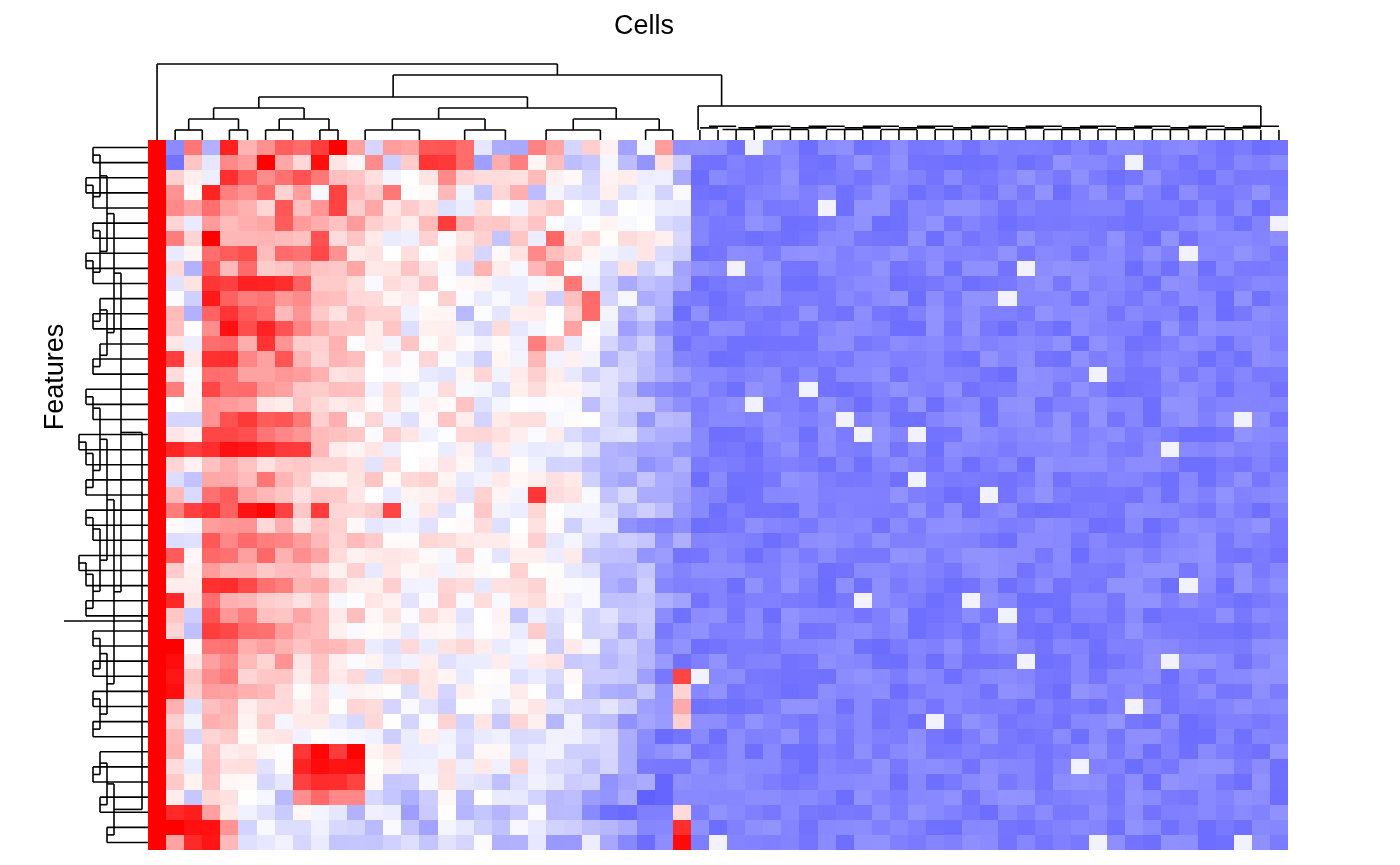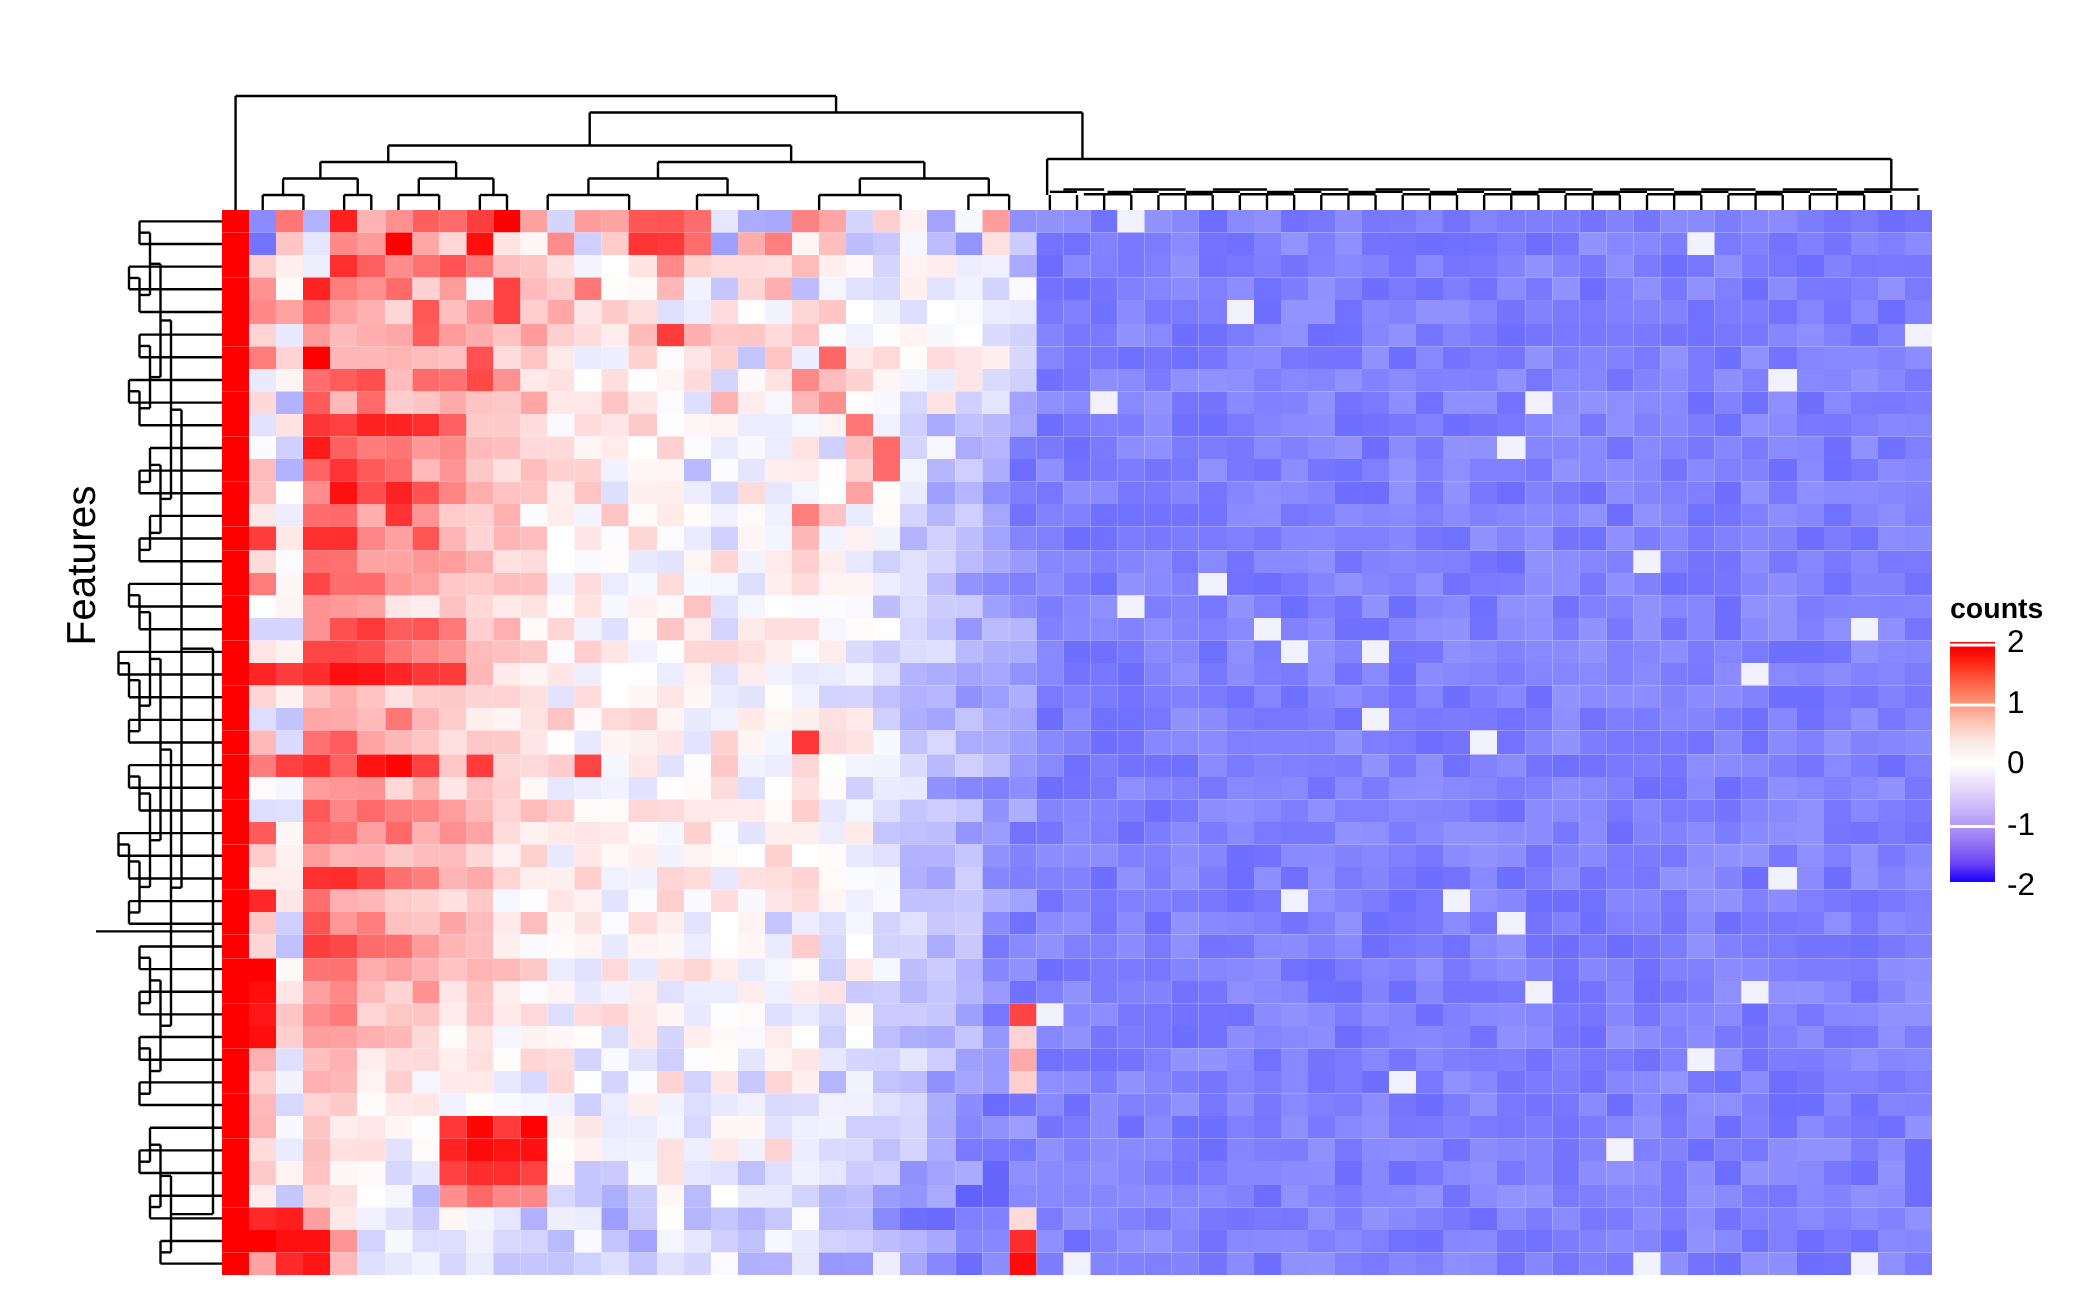--- a/index.html
+++ b/index.html
@@ -37,20 +37,21 @@
                  #9472f4 83%, #6d45f5 91%, #2a0ffc 97%, #0000ff 100%);}
   .ltick{position:absolute;left:2px;width:30px;height:2px;background:#ffffff;}
   .llab{position:absolute;left:40px;font-size:21px;line-height:21px;
          transform:translateY(-50%);white-space:nowrap;}
 </style>
 </head>
 <body>
 
 <div id="plot">
 
+  <div id="col-title">Cells</div>
 
   <div id="row-title">Features</div>
 
   <svg id="col-dendro" viewBox="0 0 1140 88" preserveAspectRatio="none">
       <path d="M45.23809523809524 88 L45.23809523809524 89" stroke="#000" stroke-width="1.6" fill="none"></path>
       <path d="M63.33333333333333 88 L63.33333333333333 89" stroke="#000" stroke-width="1.6" fill="none"></path>
       <path d="M45.23809523809524 89 L63.33333333333333 89" stroke="#000" stroke-width="1.6" fill="none"></path>
       <path d="M27.142857142857142 88 L27.142857142857142 78" stroke="#000" stroke-width="1.6" fill="none"></path>
       <path d="M54.285714285714285 89 L54.285714285714285 78" stroke="#000" stroke-width="1.6" fill="none"></path>
       <path d="M27.142857142857142 78 L54.285714285714285 78" stroke="#000" stroke-width="1.6" fill="none"></path>
@@ -3307,29 +3308,14 @@
       <div style="background: rgb(110, 110, 255);"></div>
       <div style="background: rgb(143, 143, 255);"></div>
       <div style="background: rgb(142, 142, 255);"></div>
       <div style="background: rgb(109, 109, 255);"></div>
       <div style="background: rgb(112, 112, 255);"></div>
       <div style="background: rgb(242, 242, 255);"></div>
       <div style="background: rgb(143, 143, 255);"></div>
       <div style="background: rgb(123, 123, 255);"></div>
     </div>
 
-  <div id="legend">
-    <div id="legend-title">counts</div>
-    <div id="legend-body">
-      <div id="legend-bar"></div>
-    <div class="ltick" style="top: 1px;"></div>
-        <div class="llab" style="top: 0px;">2</div>
-        <div class="ltick" style="top: 40.5px;"></div>
-        <div class="llab" style="top: 40.5px;">1</div>
-        <div class="llab" style="top: 81px;">0</div>
-        <div class="ltick" style="top: 121.5px;"></div>
-        <div class="llab" style="top: 121.5px;">-1</div>
-        <div class="ltick" style="top: 160px;"></div>
-        <div class="llab" style="top: 162px;">-2</div>
-      </div>
-  </div>
 
 </div>
 
 </body></html>

